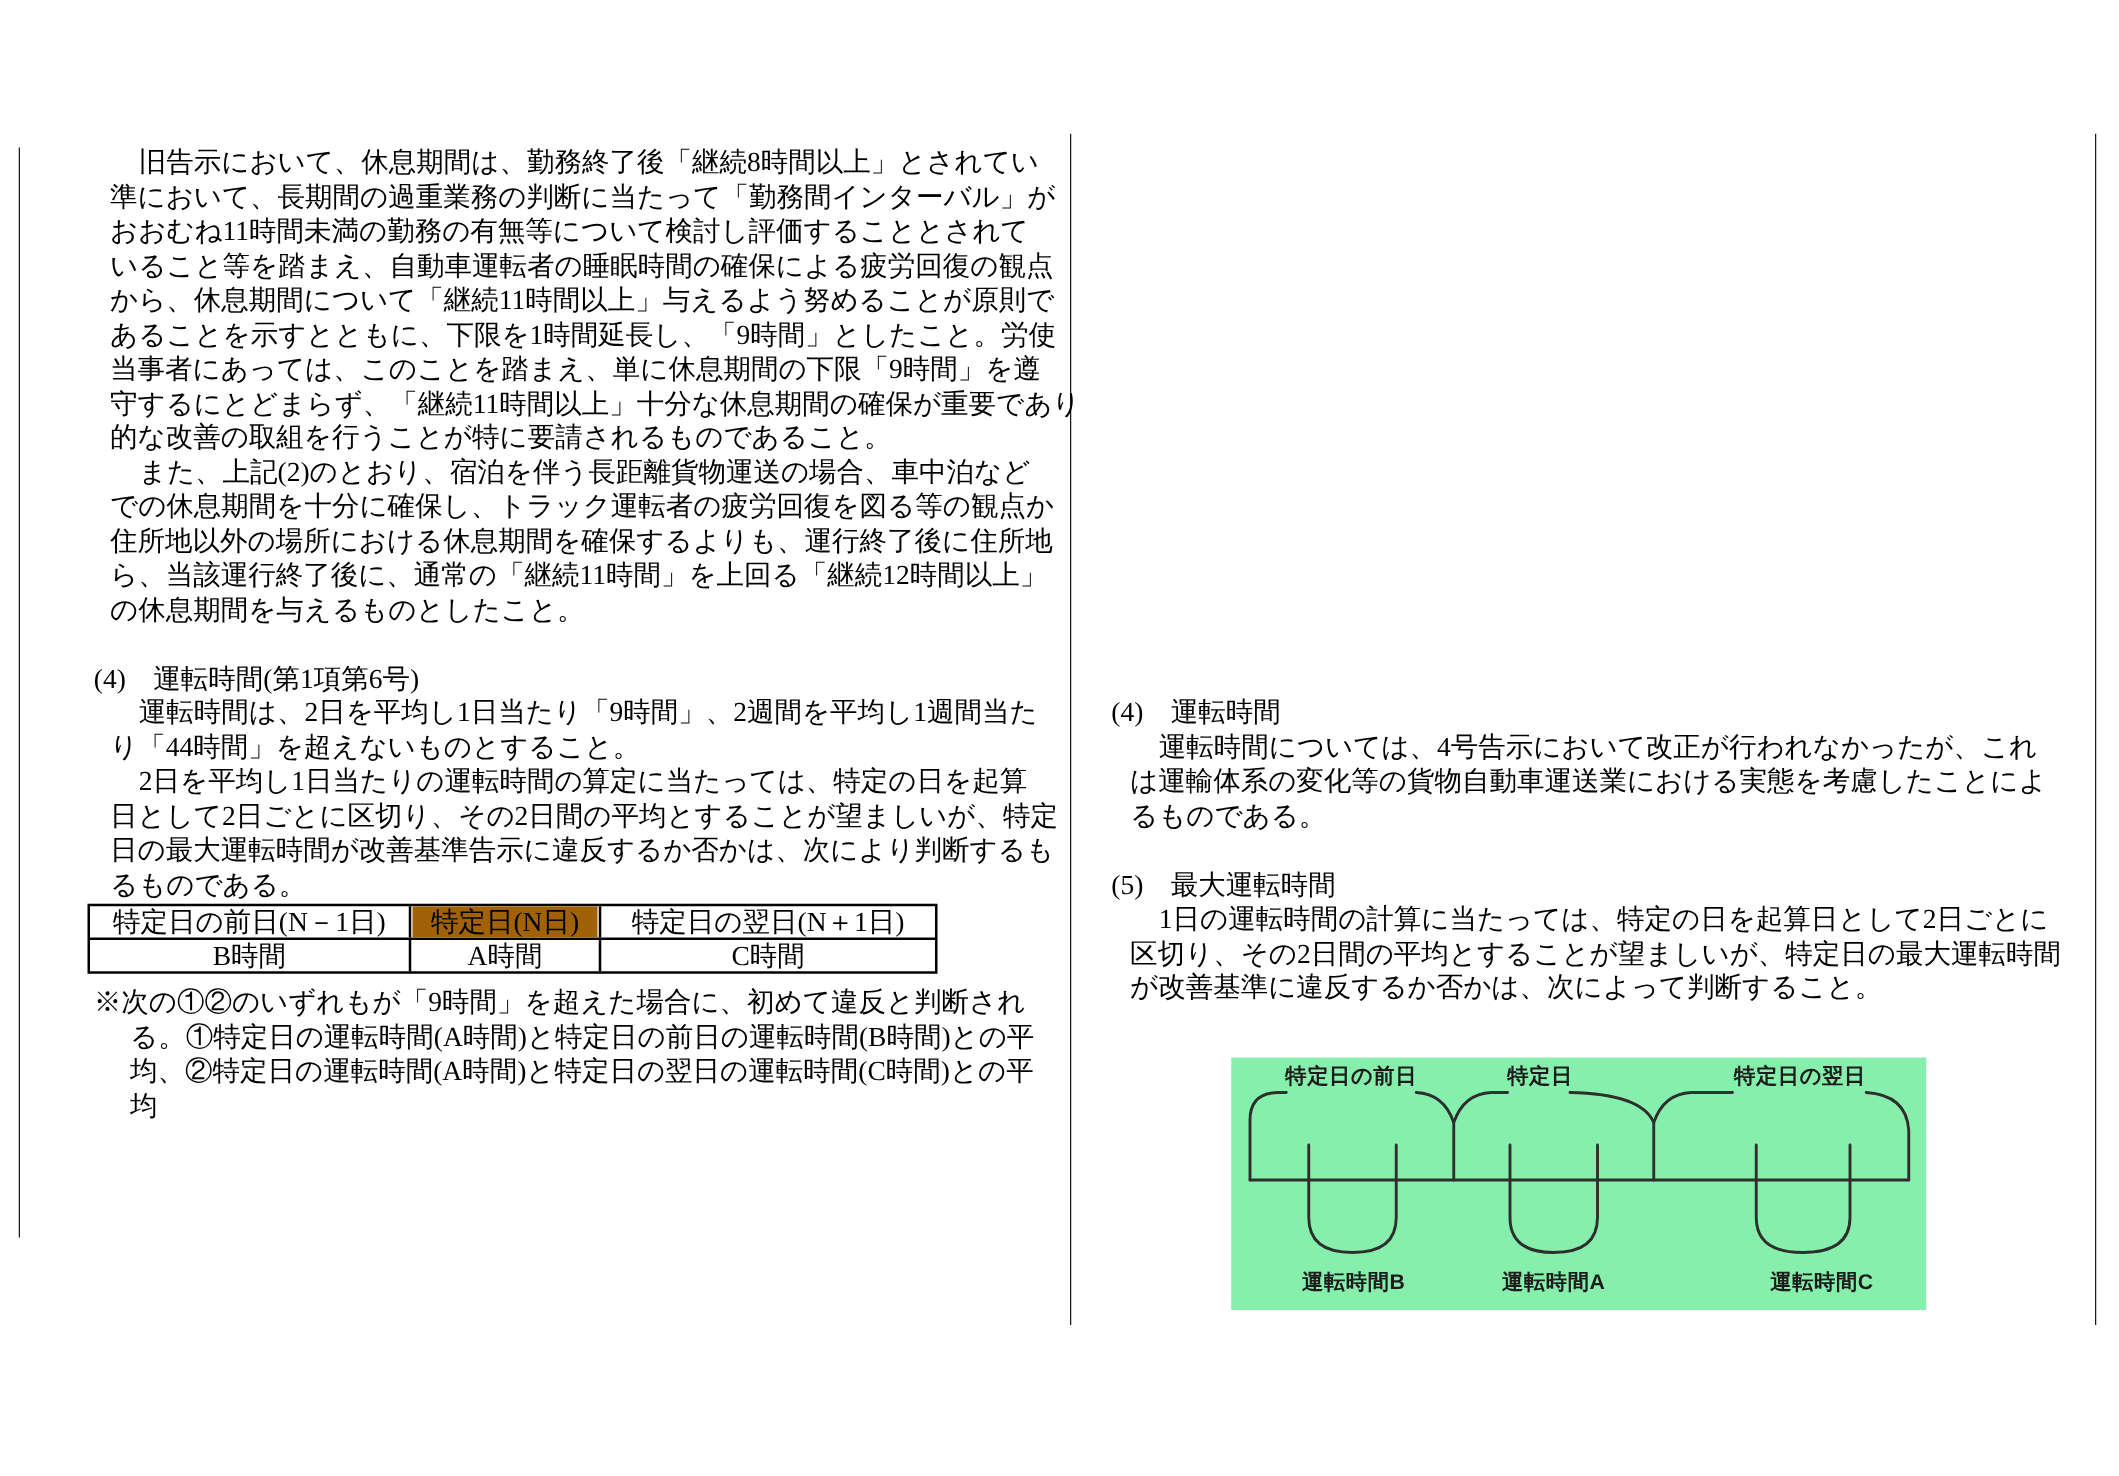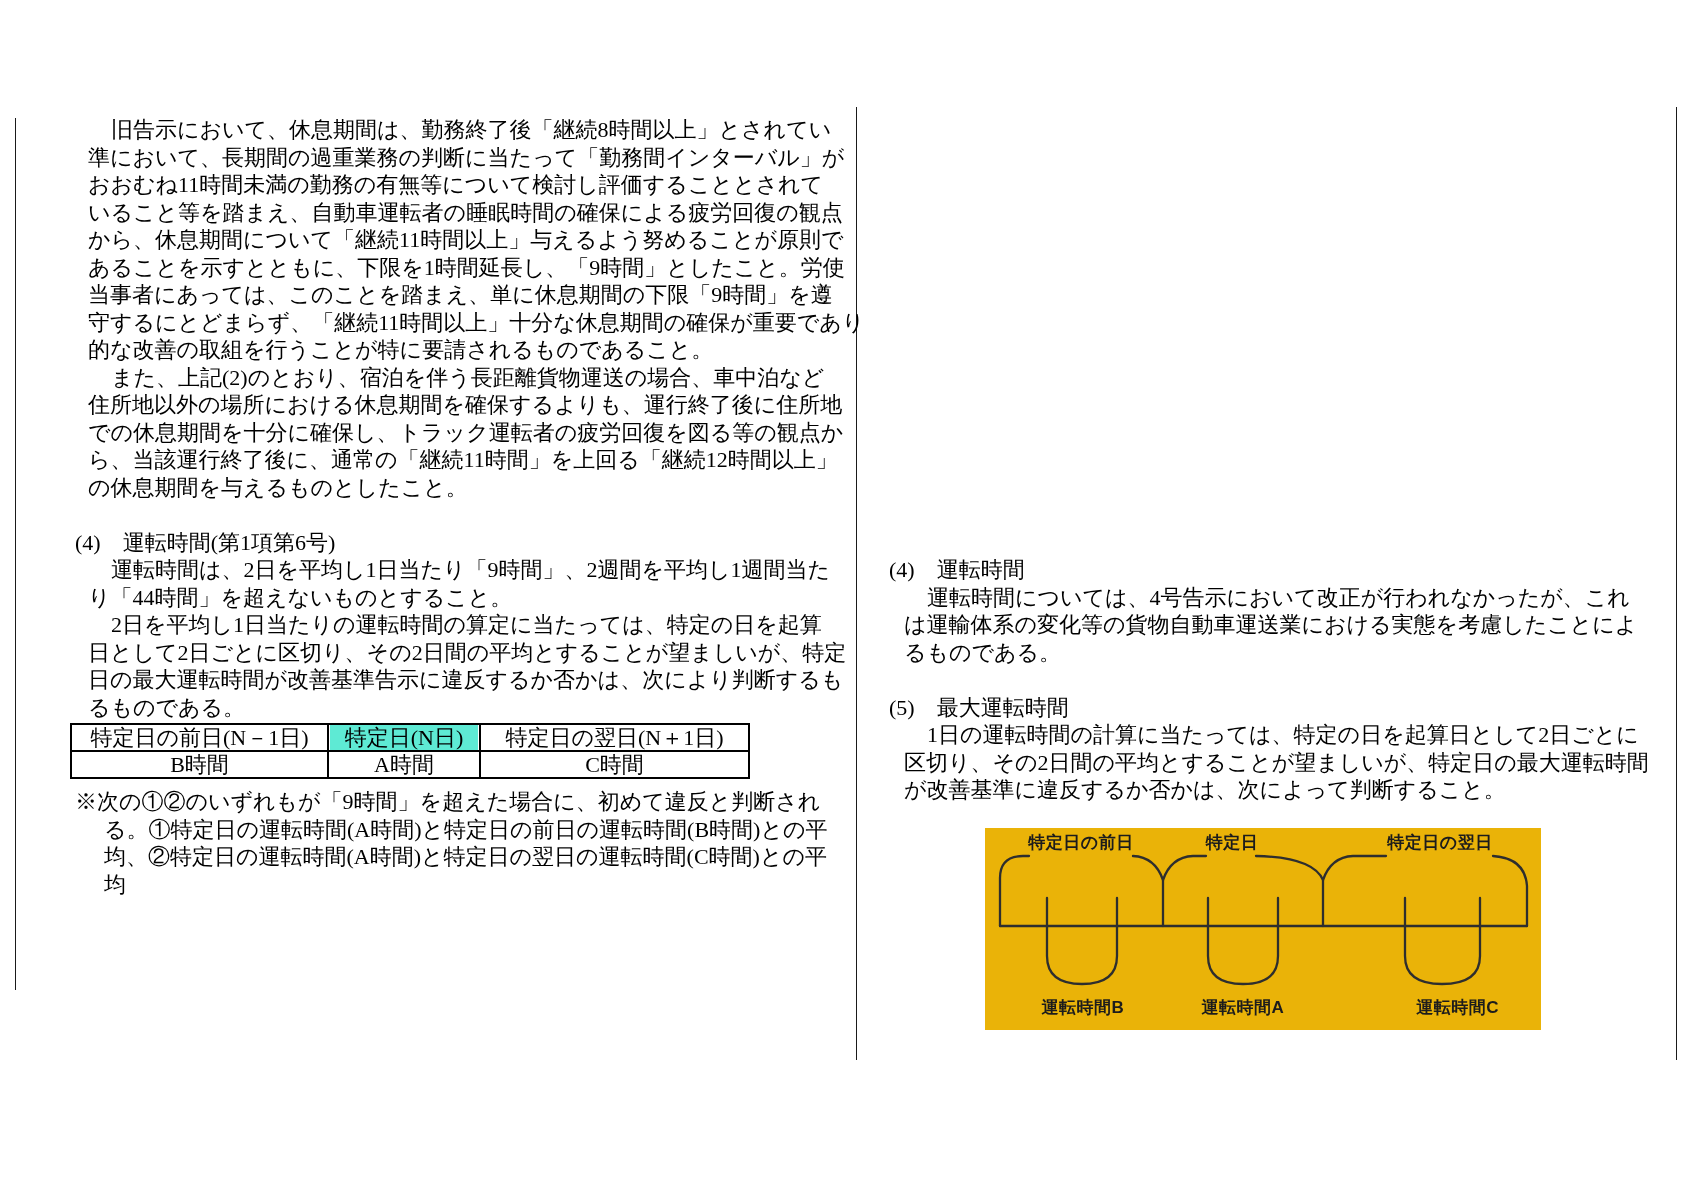--- a/index.html
+++ b/index.html
@@ -15,23 +15,23 @@
   .pad-ind{padding-left:36px;}
   .pad-note{padding-left:29px;}
   
   .cmp-table{width:676px;margin:2px 0 9px -5px;border:2px solid #000;background:#fff;}
   .cmp-row{display:flex;height:25px;line-height:25px;text-align:center;font-size:22px;}
   .cmp-row.hdr{border-bottom:2px solid #000;}
   .cell{overflow:hidden;}
   .c1{width:255px;border-right:2px solid #000;}
   .c2{width:150px;border-right:2px solid #000;}
   .c3{flex:1;}
-  .hl{background:#5eead4;padding:0 15px;}
+  .hl{background:#a16207;padding:0 15px;}
   
-  .diagram{position:absolute;left:985px;top:828px;width:556px;height:202px;background:#eab308;}
+  .diagram{position:absolute;left:985px;top:846px;width:556px;height:202px;background:#86efac;}
   .diagram svg{position:absolute;left:0;top:0;}
   .dlabel{
     position:absolute;text-align:center;white-space:nowrap;
     font-family:"Liberation Sans","DejaVu Sans",sans-serif;
     font-weight:bold;font-size:17px;color:#1c1c1c;letter-spacing:0.5px;
   }
 </style>
 </head>
 <body>
 
@@ -48,22 +48,22 @@
     <div class="ln pad-body">いること等を踏まえ、自動車運転者の睡眠時間の確保による疲労回復の観点</div>
     <div class="ln pad-body">から、休息期間について「継続11時間以上」与えるよう努めることが原則で</div>
     <div class="ln pad-body">あることを示すとともに、下限を1時間延長し、「9時間」としたこと。労使</div>
     <div class="ln pad-body">当事者にあっては、このことを踏まえ、単に休息期間の下限「9時間」を遵</div>
     <div class="ln pad-body">守するにとどまらず、「継続11時間以上」十分な休息期間の確保が重要であり</div>
     <div class="ln pad-body">的な改善の取組を行うことが特に要請されるものであること。</div>
   </div>
 
   <div>
     <div class="ln pad-ind">また、上記(2)のとおり、宿泊を伴う長距離貨物運送の場合、車中泊など</div>
+    <div class="ln pad-body">での休息期間を十分に確保し、トラック運転者の疲労回復を図る等の観点か</div>
     <div class="ln pad-body">住所地以外の場所における休息期間を確保するよりも、運行終了後に住所地</div>
-    <div class="ln pad-body">での休息期間を十分に確保し、トラック運転者の疲労回復を図る等の観点か</div>
     <div class="ln pad-body">ら、当該運行終了後に、通常の「継続11時間」を上回る「継続12時間以上」</div>
     <div class="ln pad-body">の休息期間を与えるものとしたこと。</div>
   </div>
 
   <div class="ln"></div>
 
   <div class="ln">(4)　運転時間(第1項第6号)</div>
 
   <div>
     <div class="ln pad-ind">運転時間は、2日を平均し1日当たり「9時間」、2週間を平均し1週間当た</div>

